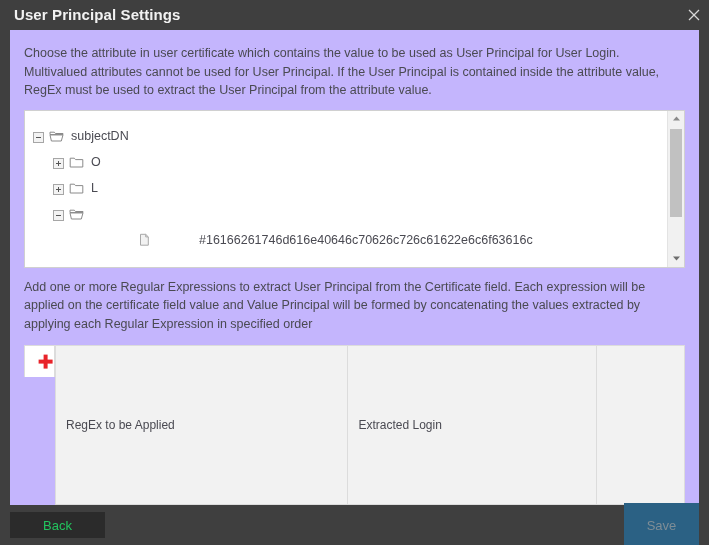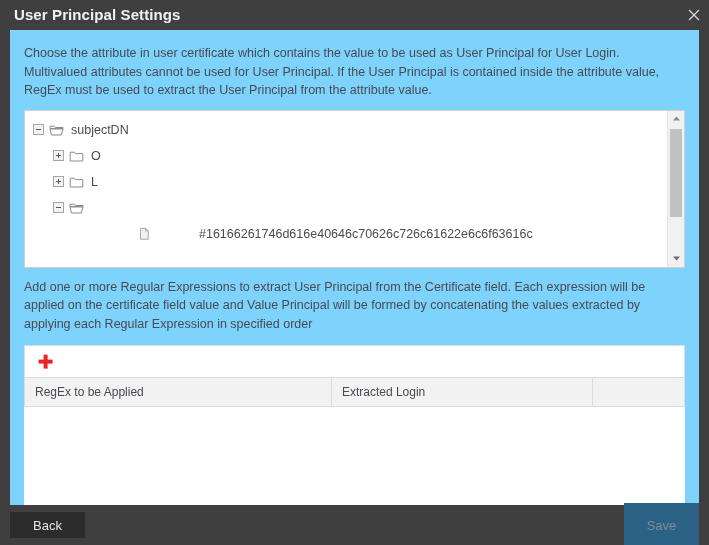--- a/index.html
+++ b/index.html
@@ -53,21 +53,21 @@
   .close-btn svg { display: block; }
 
   
   .content-wrap {
     flex: 1;
     padding: 0 10px;
     box-sizing: border-box;
     min-height: 0;
   }
   .panel {
-    background: #7dd3fc;
+    background: #c4b5fd;
     height: 100%;
     box-sizing: border-box;
     padding: 14px 14px 0 14px;
     overflow: hidden;
     display: flex;
     flex-direction: column;
   }
 
   .para {
     color: #4a4a52;
@@ -89,21 +89,21 @@
     position: relative;
     overflow: hidden;
   }
   .tree-body {
     flex: 1;
     padding: 6px 0 0 0;
     overflow: hidden;
   }
   .tree-node {
     display: flex;
-    align-items: center;
+    align-items: flex-end;
     height: 26px;
     font-size: 12.5px;
     color: #4a4a52;
     white-space: nowrap;
     cursor: default;
   }
   .tree-node .toggle {
     width: 11px;
     height: 11px;
     border: 1px solid #a6a6a6;
@@ -181,21 +181,21 @@
     width: 12px;
     height: 88px;
     background: #c1c1c1;
     cursor: pointer;
   }
 
   
   .grid-area {
     flex: 1;
     display: flex;
-    flex-direction: column;
+    flex-direction: row;
     min-height: 0;
   }
   .add-bar {
     border: 1px solid #dcdcdc;
     border-bottom: none;
     height: 32px;
     min-height: 32px;
     display: flex;
     align-items: center;
     padding-left: 12px;
@@ -239,25 +239,25 @@
     min-height: 40px;
     background: #3f3f3f;
     display: flex;
     align-items: center;
     justify-content: space-between;
     padding: 0 10px;
     box-sizing: border-box;
   }
   .btn-back {
     background: #2b2b2b;
-    color: #e5e5e5;
+    color: #22c55e;
     border: none;
     font-family: "Liberation Sans", sans-serif;
     font-size: 13px;
-    width: 75px;
+    width: 95px;
     height: 26px;
     cursor: pointer;
     padding: 0;
   }
   .btn-save {
     background: #2b6184;
     color: #7e8d96;
     border: none;
     font-family: "Liberation Sans", sans-serif;
     font-size: 13px;

